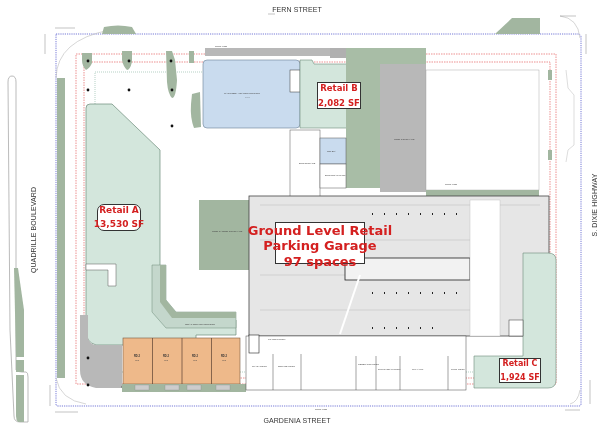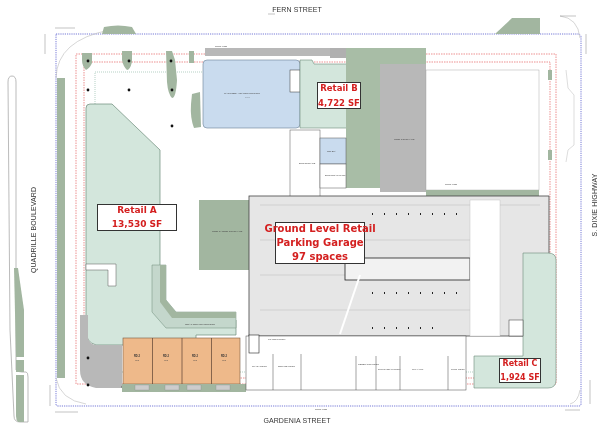--- a/index.html
+++ b/index.html
@@ -199,31 +199,31 @@
     <line x1="565" y1="410" x2="580" y2="410"></line>
       <line x1="590" y1="380" x2="590" y2="404"></line>
   </g>
 
   <text class="street-label" x="297" y="12" text-anchor="middle">FERN STREET</text>
   <text class="street-label" x="297" y="423" text-anchor="middle">GARDENIA STREET</text>
   <text class="street-label" transform="translate(36,230) rotate(-90)" text-anchor="middle">QUADRILLE BOULEVARD</text>
   <text class="street-label" transform="translate(597,205) rotate(-90)" text-anchor="middle">S. DIXIE HIGHWAY</text>
 </svg>
 
-<div class="callout-box" style="left:97px; top:204px; width:80px; height:27px; font-size:9px;">
+<div class="callout-box" style="left:97px; top:204px; width:44px; height:27px; font-size:9px;border-radius:7px;">
   <span>Retail A</span>
   <span>13,530 SF</span>
 </div>
 
 <div class="callout-box" style="left:317px; top:82px; width:44px; height:27px; font-size:8.5px;">
   <span>Retail B</span>
-  <span>4,722 SF</span>
-</div>
-
-<div class="callout-box" style="left:275px; top:222px; width:90px; height:42px; font-size:10px;">
+  <span>2,082 SF</span>
+</div>
+
+<div class="callout-box" style="left:275px; top:222px; width:90px; height:42px; font-size:13px;">
   <span>Ground Level Retail</span>
   <span>Parking Garage</span>
   <span>97 spaces</span>
 </div>
 
 <div class="callout-box" style="left:499px; top:358px; width:42px; height:25px; font-size:8px;">
   <span>Retail C</span>
   <span>1,924 SF</span>
 </div>
 

